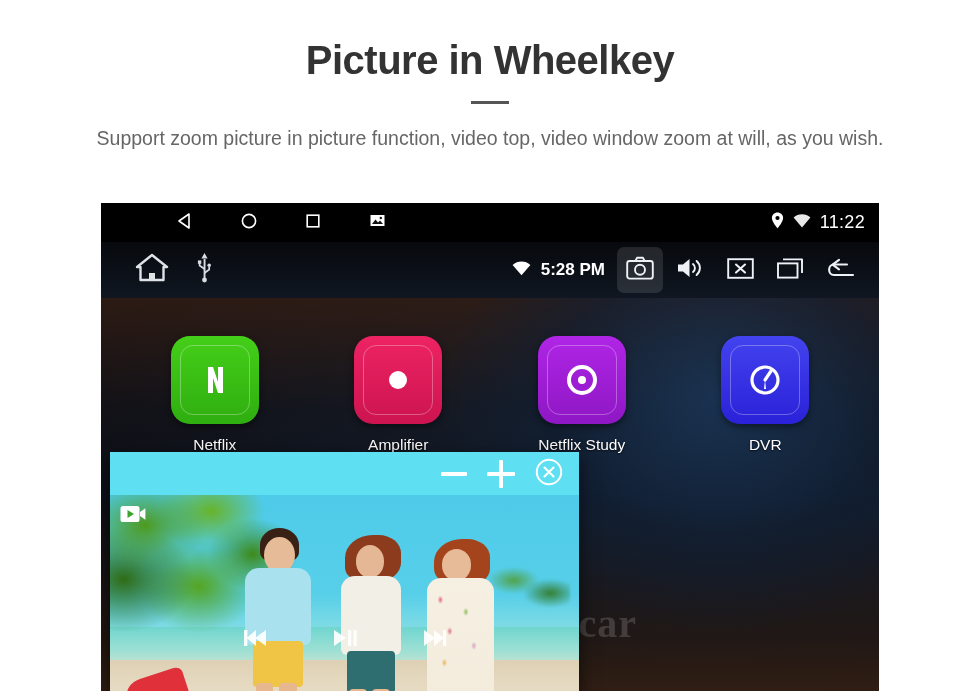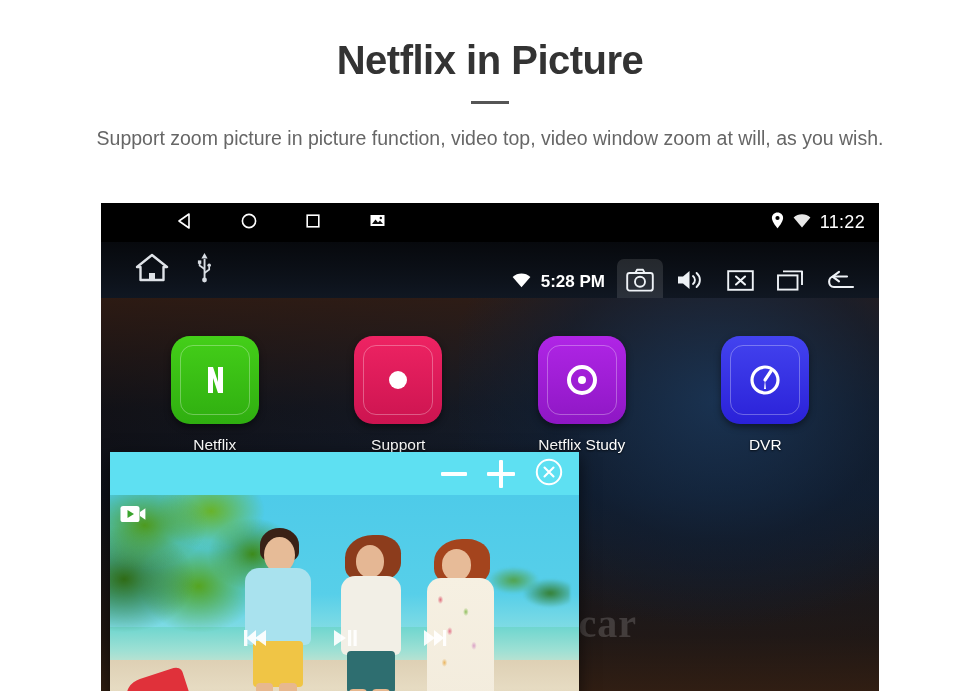--- a/index.html
+++ b/index.html
@@ -66,21 +66,21 @@
 
   
   .toolbar {
     position: relative;
     height: 56px;
     background: linear-gradient(180deg,#07090d 0%, #0c1119 60%, #101722 100%);
     display: flex; align-items: center;
   }
   .tb-left { display: flex; align-items: center; gap: 28px; padding-left: 34px; }
   .tb-right {
-    position: absolute; right: 16px; top: 12px; height: 56px;
+    position: absolute; right: 16px; top: 0; height: 56px;
     display: flex; align-items: center; gap: 4px;
   }
   .tb-btn {
     width: 46px; height: 46px;
     display: flex; align-items: center; justify-content: center;
     border-radius: 7px;
   }
   .tb-btn.active { background: rgba(255,255,255,0.115); }
   .tb-clock { color: #fff; font-size: 17px; font-weight: bold; margin: 0 8px 0 6px; }
 
@@ -260,21 +260,21 @@
   .pip-camicon {
     position: absolute; left: 10px; top: 51px;
     width: 26px; height: 21px;
   }
 </style>
 </head>
 <body>
 
 <div class="page">
 
-  <h1 class="hero-title">Netflix in Picture</h1>
+  <h1 class="hero-title">Picture in Wheelkey</h1>
   <div class="title-rule"></div>
   <p class="hero-sub">Support zoom picture in picture function, video top, video window zoom at will, as you wish.</p>
 
   <div class="device">
 
     <div class="statusbar">
       <div class="sb-navs">
         <div class="sb-nav">
           <span>
             <svg width="18" height="18" viewBox="0 0 18 18">
@@ -415,21 +415,21 @@
           </div>
           <div class="app-label">Netflix</div>
         </div>
 
         <div class="app">
           <div class="app-tile" style="background:linear-gradient(180deg,#ee2363 0%,#cc1450 100%);">
             <svg width="38" height="38" viewBox="0 0 38 38">
                 <circle cx="19" cy="19" r="9" fill="#fff"></circle>
               </svg>
           </div>
-          <div class="app-label">Support</div>
+          <div class="app-label">Amplifier</div>
         </div>
 
         <div class="app">
           <div class="app-tile" style="background:linear-gradient(180deg,#b025e6 0%,#8e17c4 100%);">
             <svg width="40" height="40" viewBox="0 0 40 40">
                 <circle cx="20" cy="20" r="13" fill="none" stroke="#fff" stroke-width="4"></circle>
                 <circle cx="20" cy="20" r="4" fill="#fff"></circle>
               </svg>
           </div>
           <div class="app-label">Netflix Study</div>

